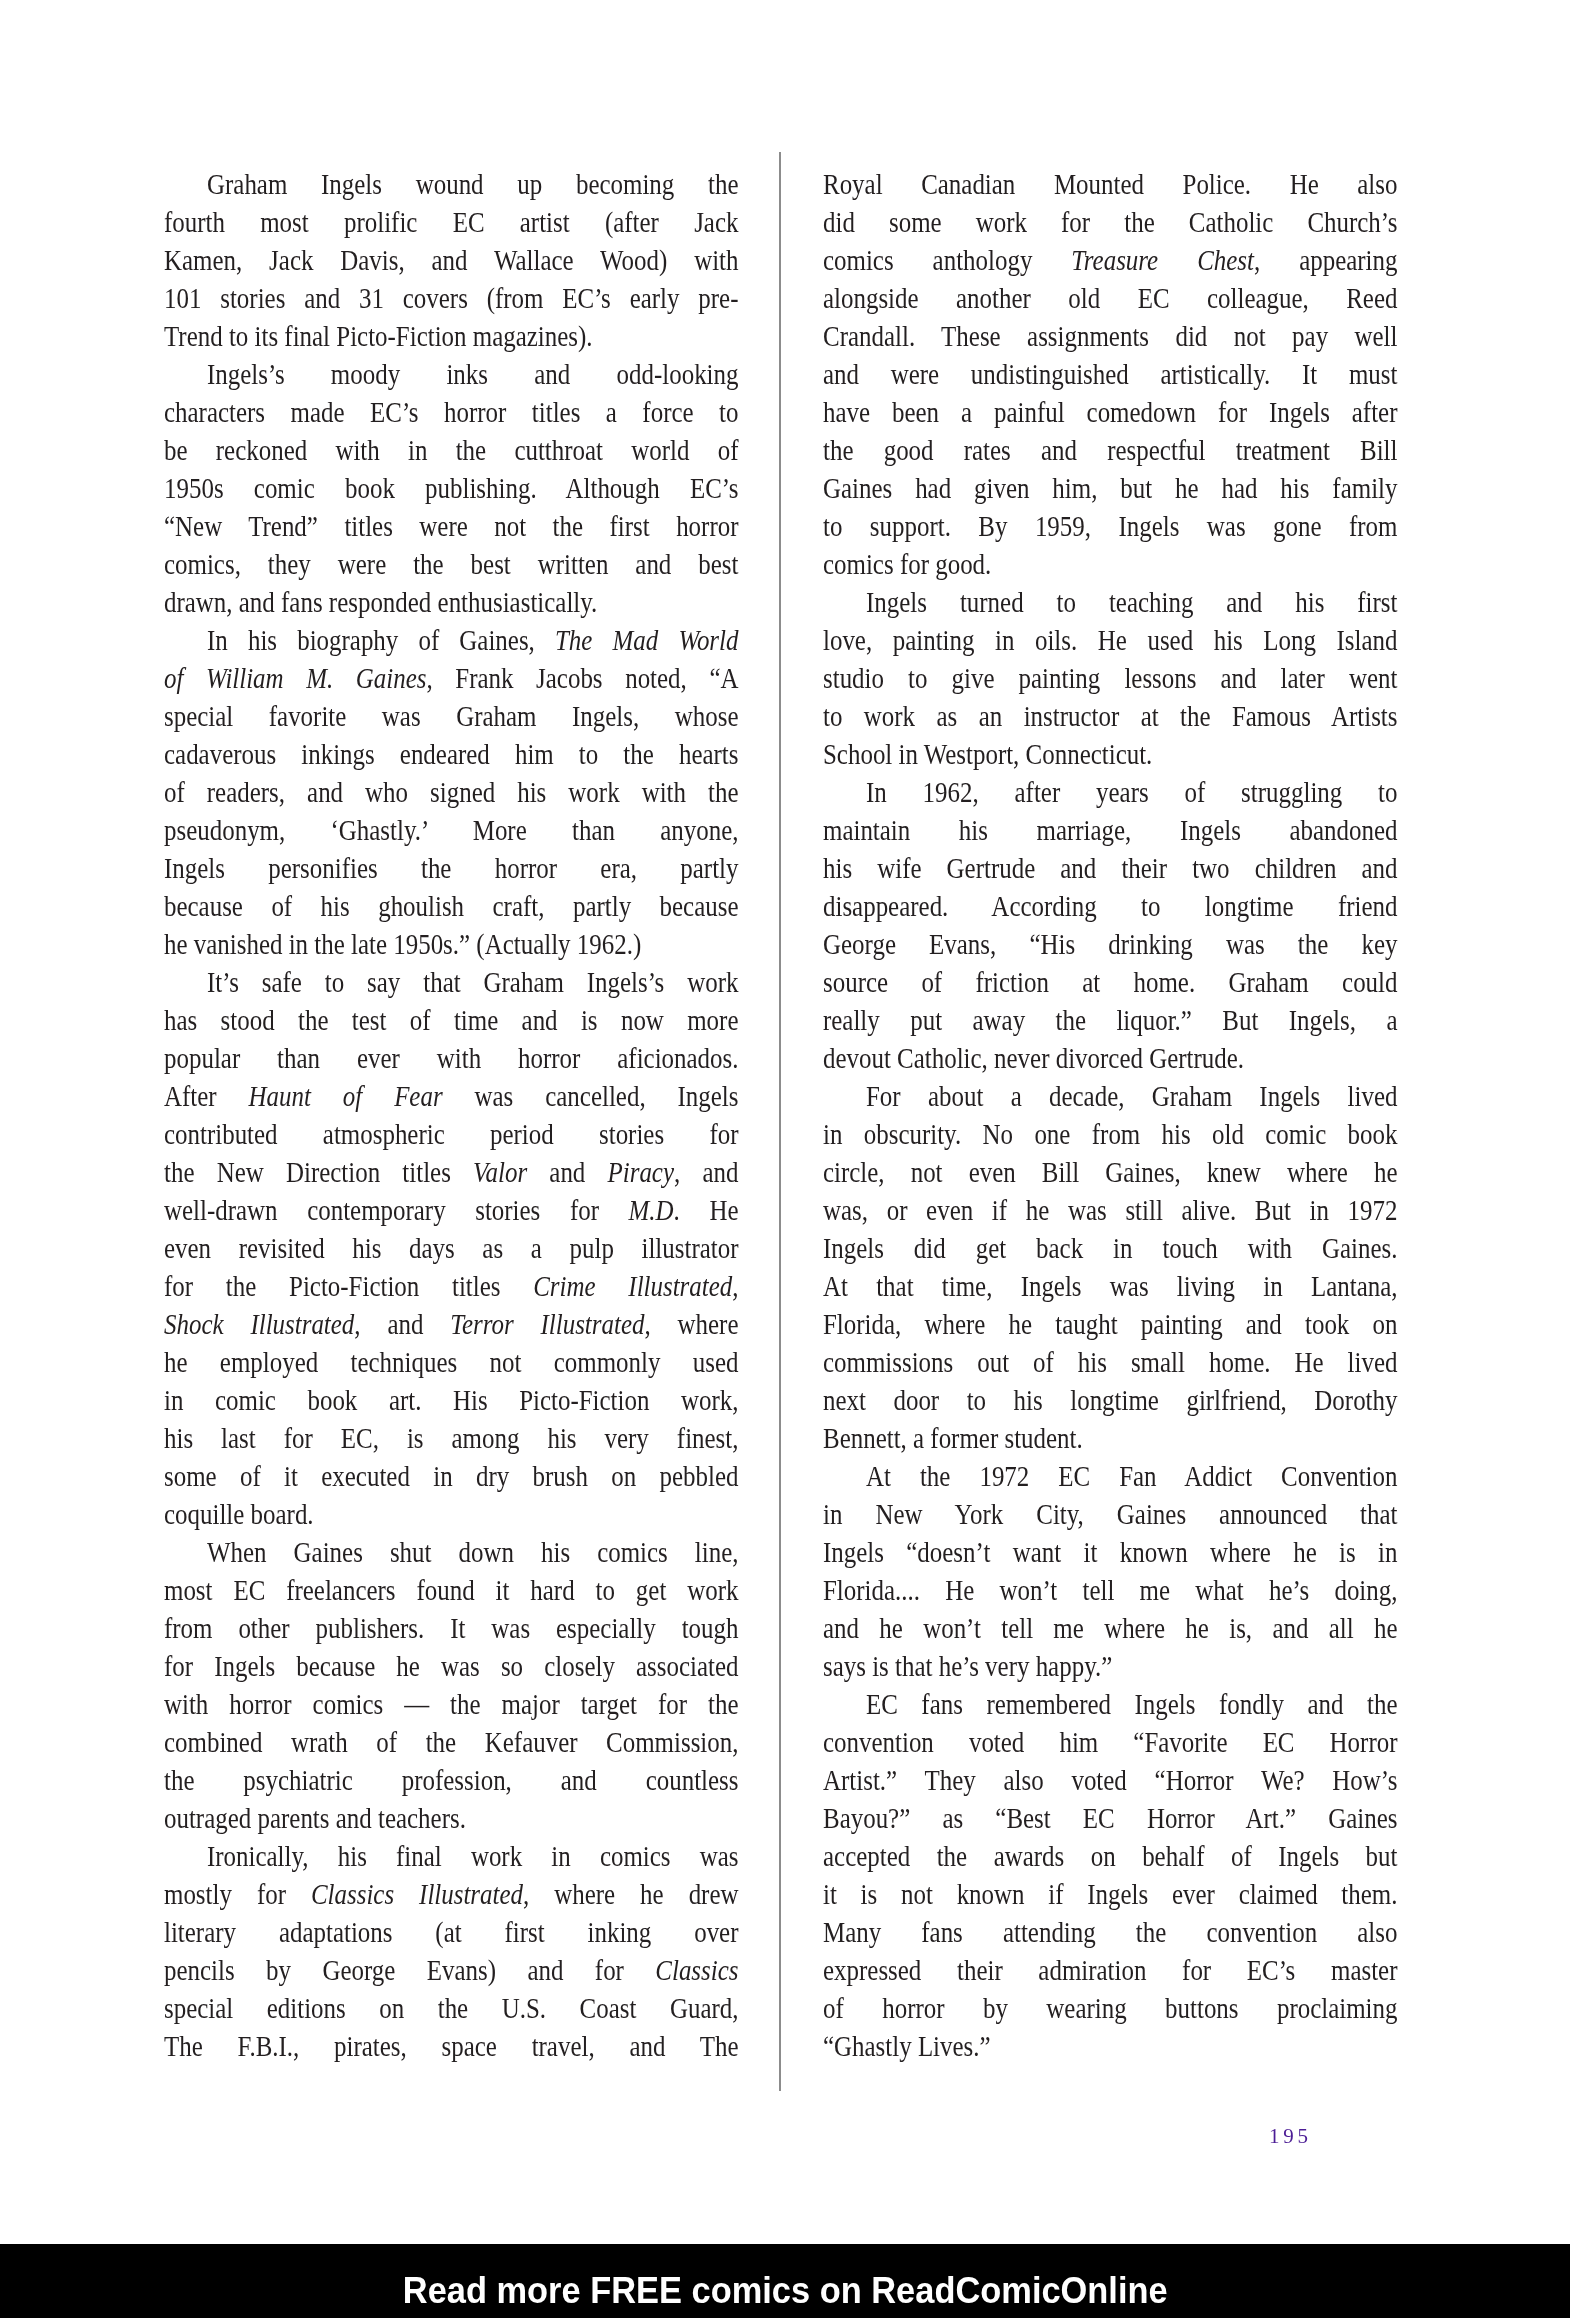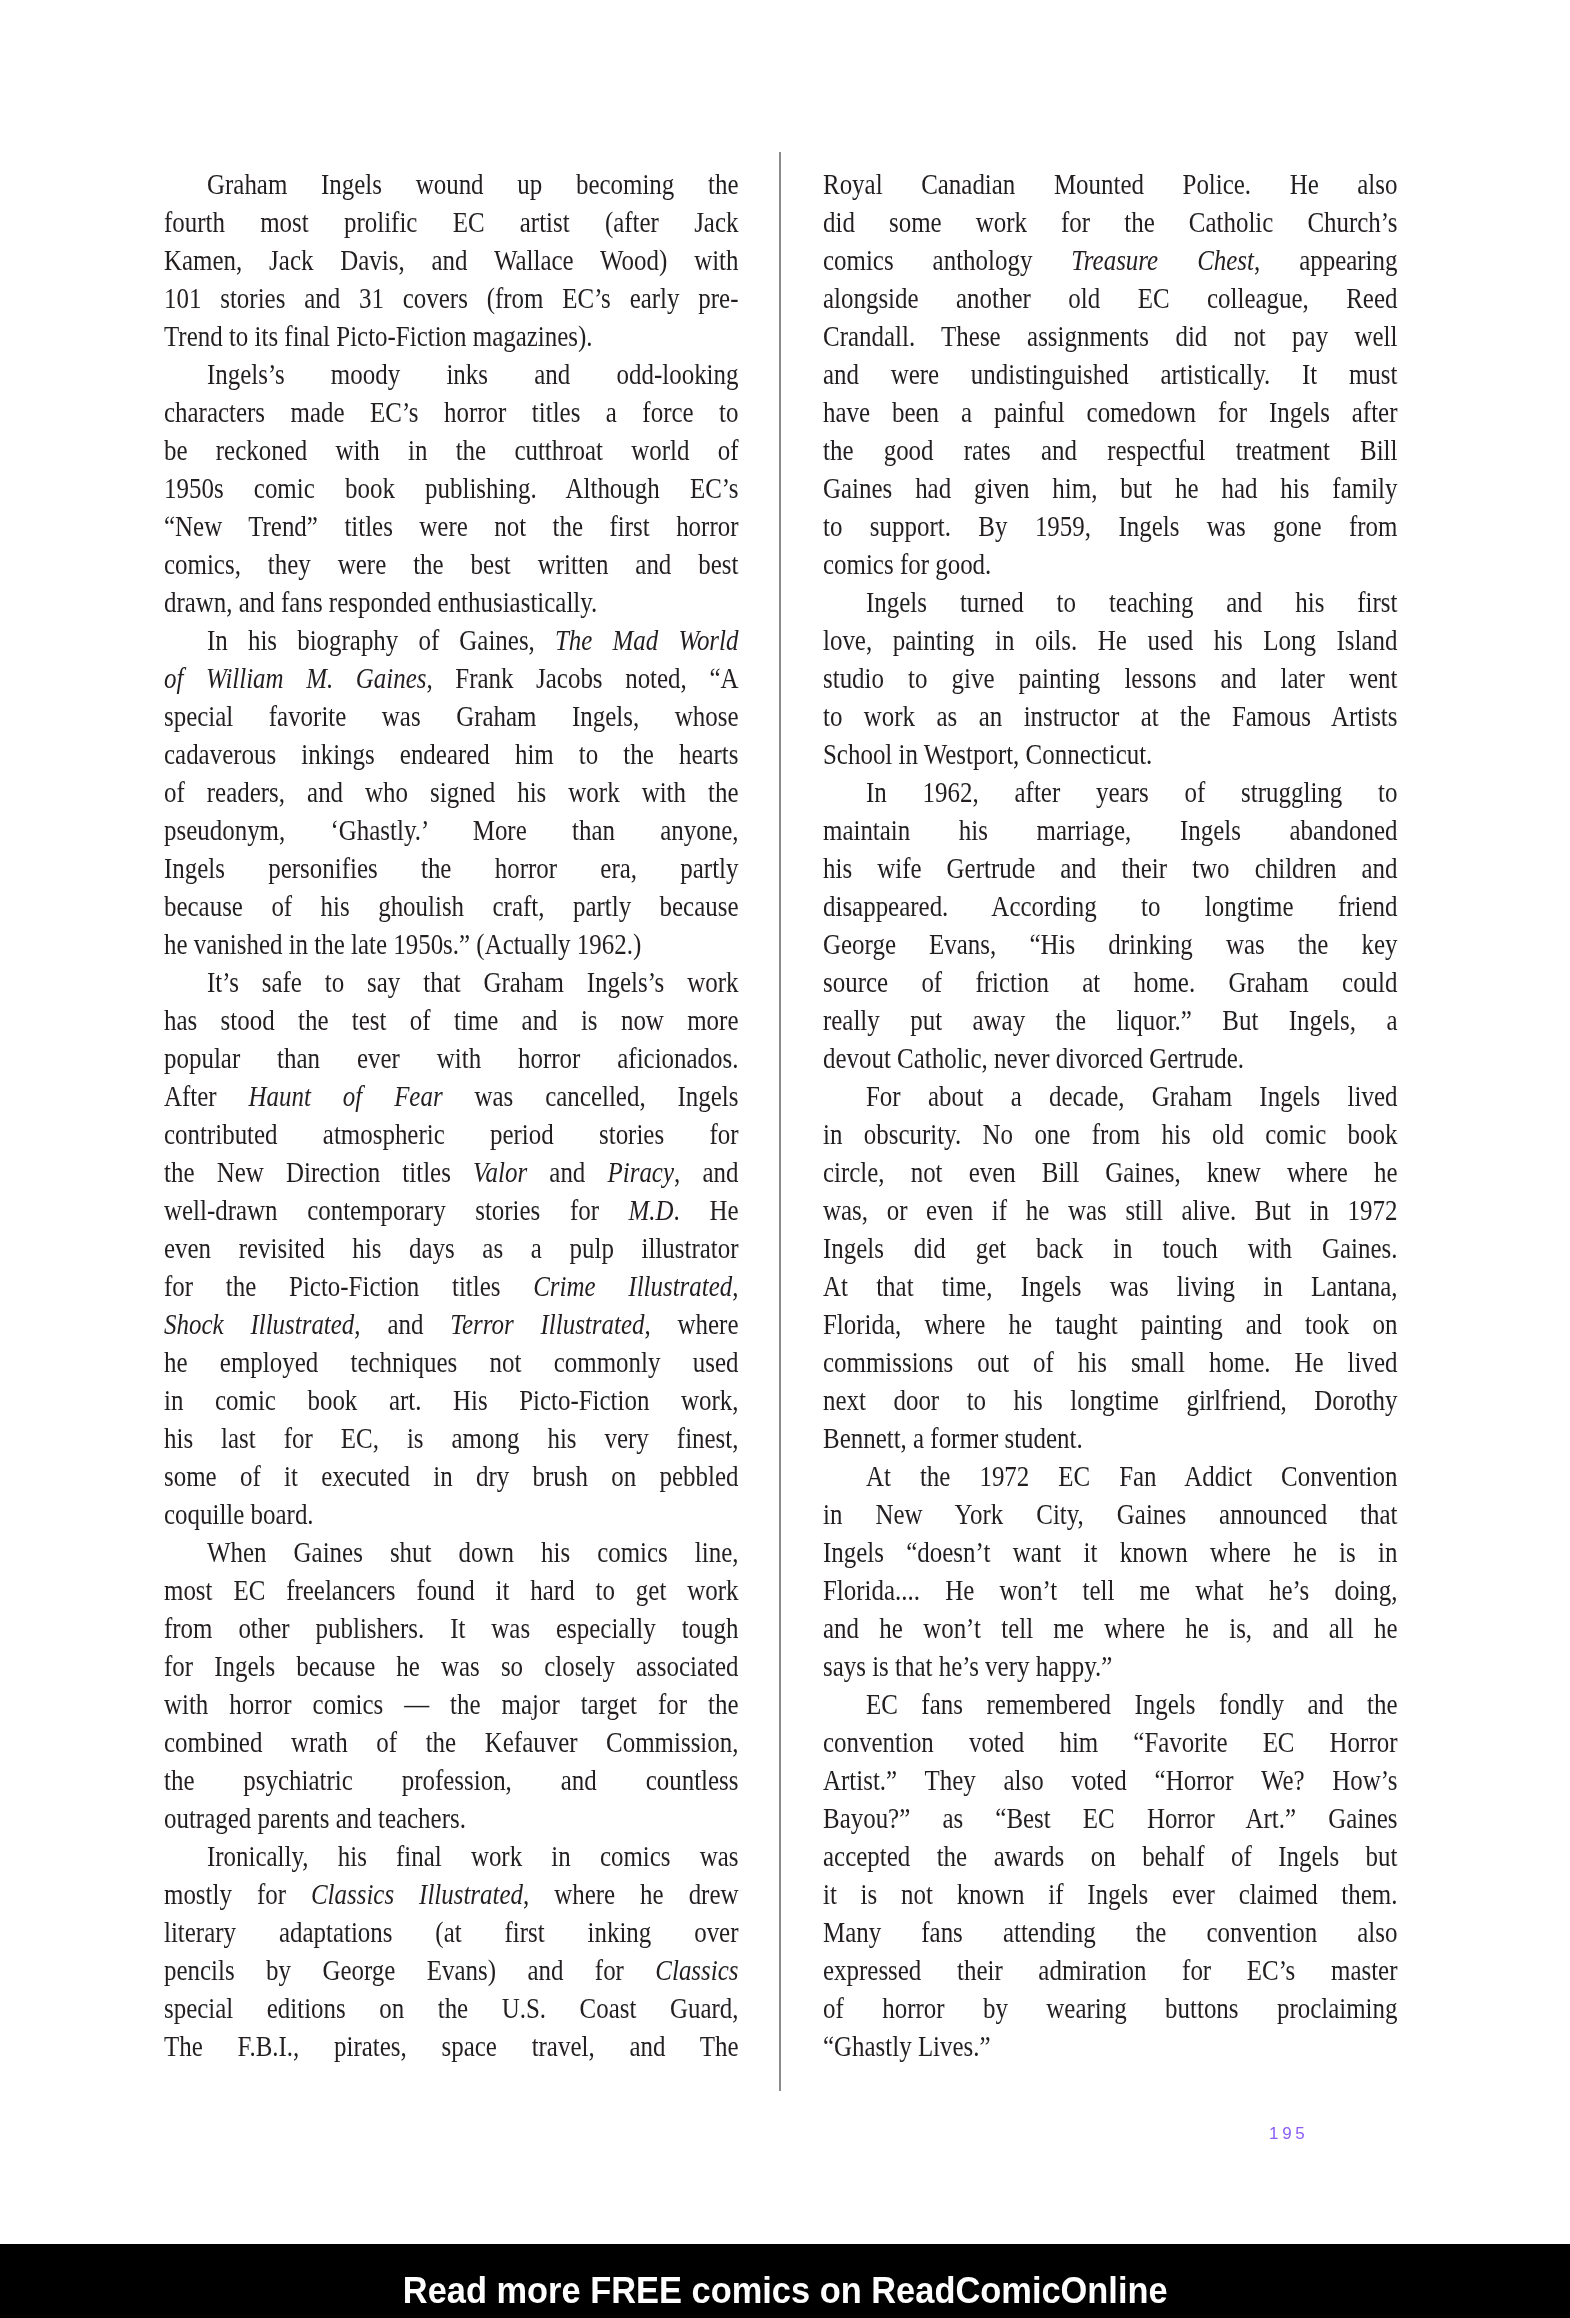--- a/index.html
+++ b/index.html
@@ -27,22 +27,22 @@
     }
     .line.last { text-align-last: left; }
     .line.indent { padding-left: 50px; }   
     .line i { font-style: italic; }
     .divider {
       position: absolute; left: 779px; top: 152px; width: 1.5px; height: 1939px;
       background: #8c8c8c;
     }
     .page-number {
       position: absolute; left: 1269px; top: 2124px;
-      font-family: Liberation Sans, sans-serif;
-      font-size: 17px; letter-spacing: 3.7px; color: #8b5cf6;
+      font-family: Liberation Serif, serif;
+      font-size: 21px; letter-spacing: 3.7px; color: #4c1d95;
     }
     .banner {
       position: absolute; left: 0; top: 2244px; width: 1571px; height: 94px;
       background: #000000; display: flex; align-items: center; justify-content: center;
     }
     .banner-text {
       font-family: "Liberation Sans", "DejaVu Sans", sans-serif;
       font-weight: bold; font-size: 37px; color: #ffffff;
       transform: scaleX(0.93); display: inline-block;
     }

